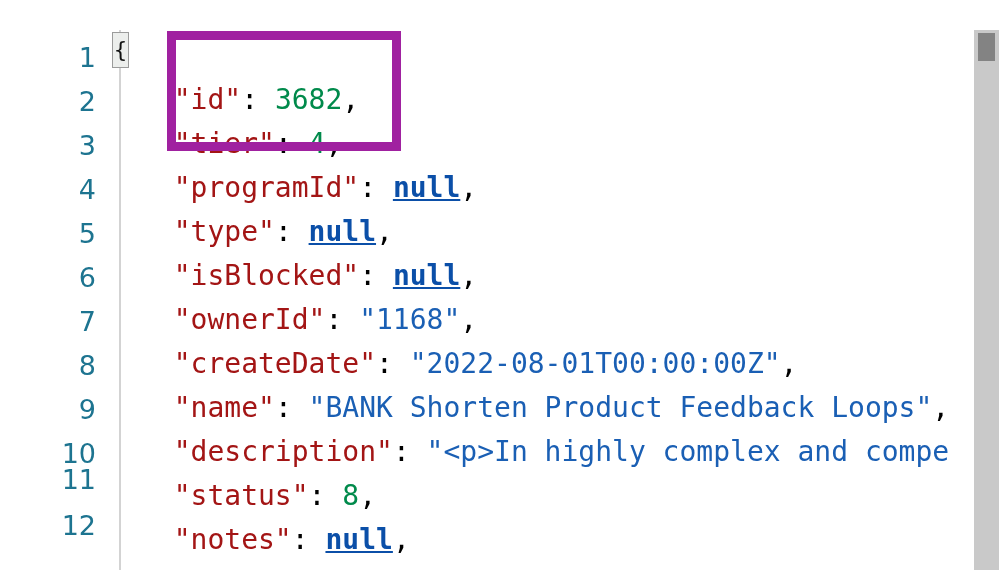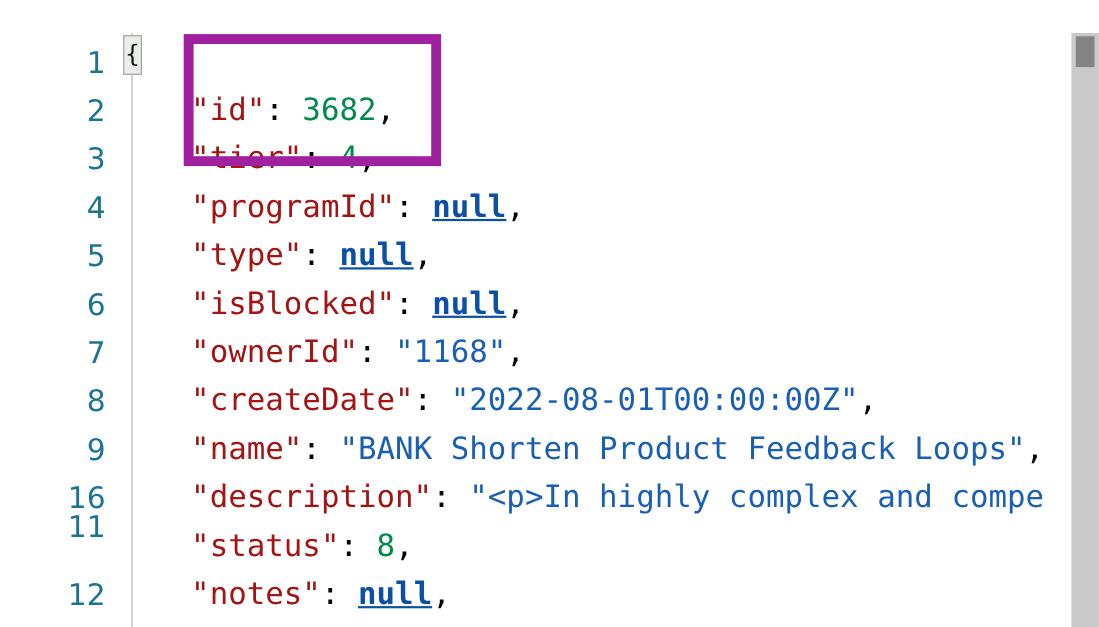--- a/index.html
+++ b/index.html
@@ -146,23 +146,23 @@
   <div id="gutter">
       <div class="ln" style="top: 42px;">1</div>
       <div class="ln" style="top: 86px;">2</div>
       <div class="ln" style="top: 130px;">3</div>
       <div class="ln" style="top: 174px;">4</div>
       <div class="ln" style="top: 218px;">5</div>
       <div class="ln" style="top: 262px;">6</div>
       <div class="ln" style="top: 306px;">7</div>
       <div class="ln" style="top: 350px;">8</div>
       <div class="ln" style="top: 394px;">9</div>
-      <div class="ln" style="top: 438px;">16</div>
+      <div class="ln" style="top: 438px;">10</div>
       <div class="ln" style="top: 464px;">11</div>
-      <div class="ln" style="top: 526px;">12</div>
+      <div class="ln" style="top: 510px;">12</div>
     </div>
 
   <div id="fold-rail">
     <div id="rail-line"></div>
     <div id="fold-marker">{</div>
   </div>
 
   <div id="code"><div class="code-line" style="top: 40px;"></div><div class="code-line" style="top: 84px;"><span>  </span><span class="tok-key">"id"</span><span class="tok-punct">: </span><span class="tok-num">3682</span><span class="tok-punct">,</span></div><div class="code-line" style="top: 128px;"><span>  </span><span class="tok-key">"tier"</span><span class="tok-punct">: </span><span class="tok-num">4</span><span class="tok-punct">,</span></div><div class="code-line" style="top: 172px;"><span>  </span><span class="tok-key">"programId"</span><span class="tok-punct">: </span><span class="tok-null">null</span><span class="tok-punct">,</span></div><div class="code-line" style="top: 216px;"><span>  </span><span class="tok-key">"type"</span><span class="tok-punct">: </span><span class="tok-null">null</span><span class="tok-punct">,</span></div><div class="code-line" style="top: 260px;"><span>  </span><span class="tok-key">"isBlocked"</span><span class="tok-punct">: </span><span class="tok-null">null</span><span class="tok-punct">,</span></div><div class="code-line" style="top: 304px;"><span>  </span><span class="tok-key">"ownerId"</span><span class="tok-punct">: </span><span class="tok-str">"1168"</span><span class="tok-punct">,</span></div><div class="code-line" style="top: 348px;"><span>  </span><span class="tok-key">"createDate"</span><span class="tok-punct">: </span><span class="tok-str">"2022-08-01T00:00:00Z"</span><span class="tok-punct">,</span></div><div class="code-line" style="top: 392px;"><span>  </span><span class="tok-key">"name"</span><span class="tok-punct">: </span><span class="tok-str">"BANK Shorten Product Feedback Loops"</span><span class="tok-punct">,</span></div><div class="code-line" style="top: 436px;"><span>  </span><span class="tok-key">"description"</span><span class="tok-punct">: </span><span class="tok-str">"&lt;p&gt;In highly complex and compe</span></div><div class="code-line" style="top: 480px;"><span>  </span><span class="tok-key">"status"</span><span class="tok-punct">: </span><span class="tok-num">8</span><span class="tok-punct">,</span></div><div class="code-line" style="top: 524px;"><span>  </span><span class="tok-key">"notes"</span><span class="tok-punct">: </span><span class="tok-null">null</span><span class="tok-punct">,</span></div></div>
 
   <div id="annotation-box"></div>

